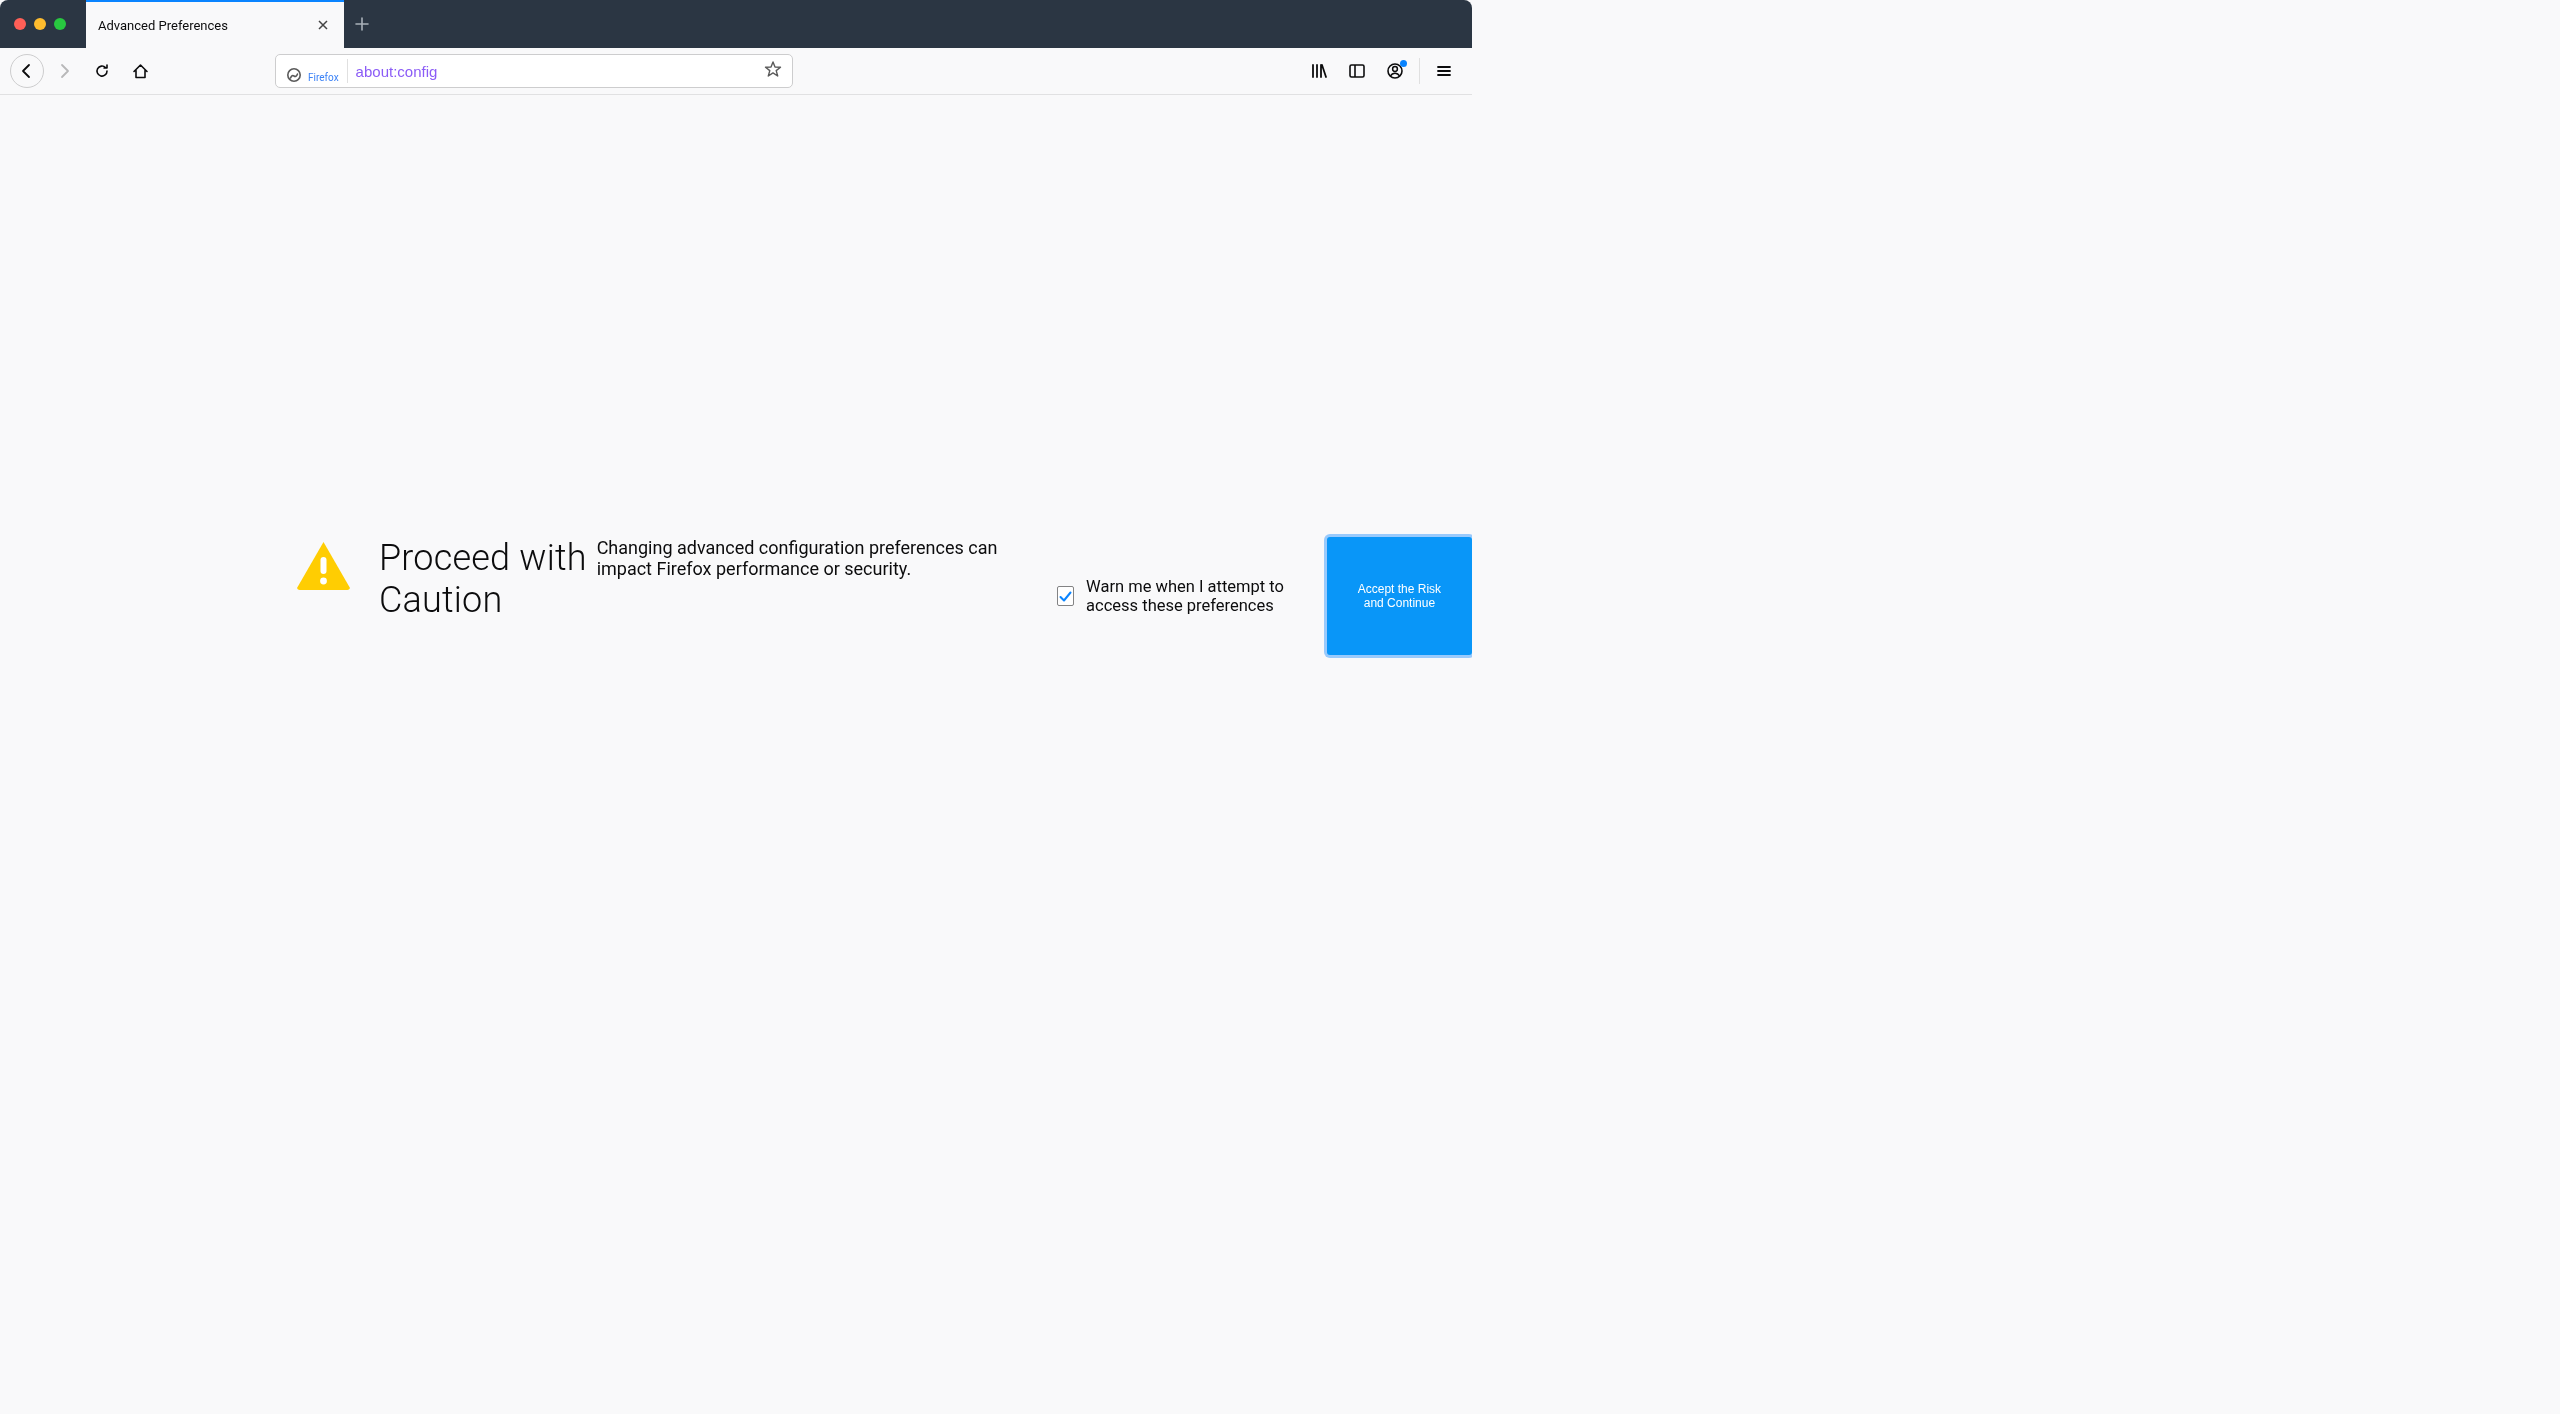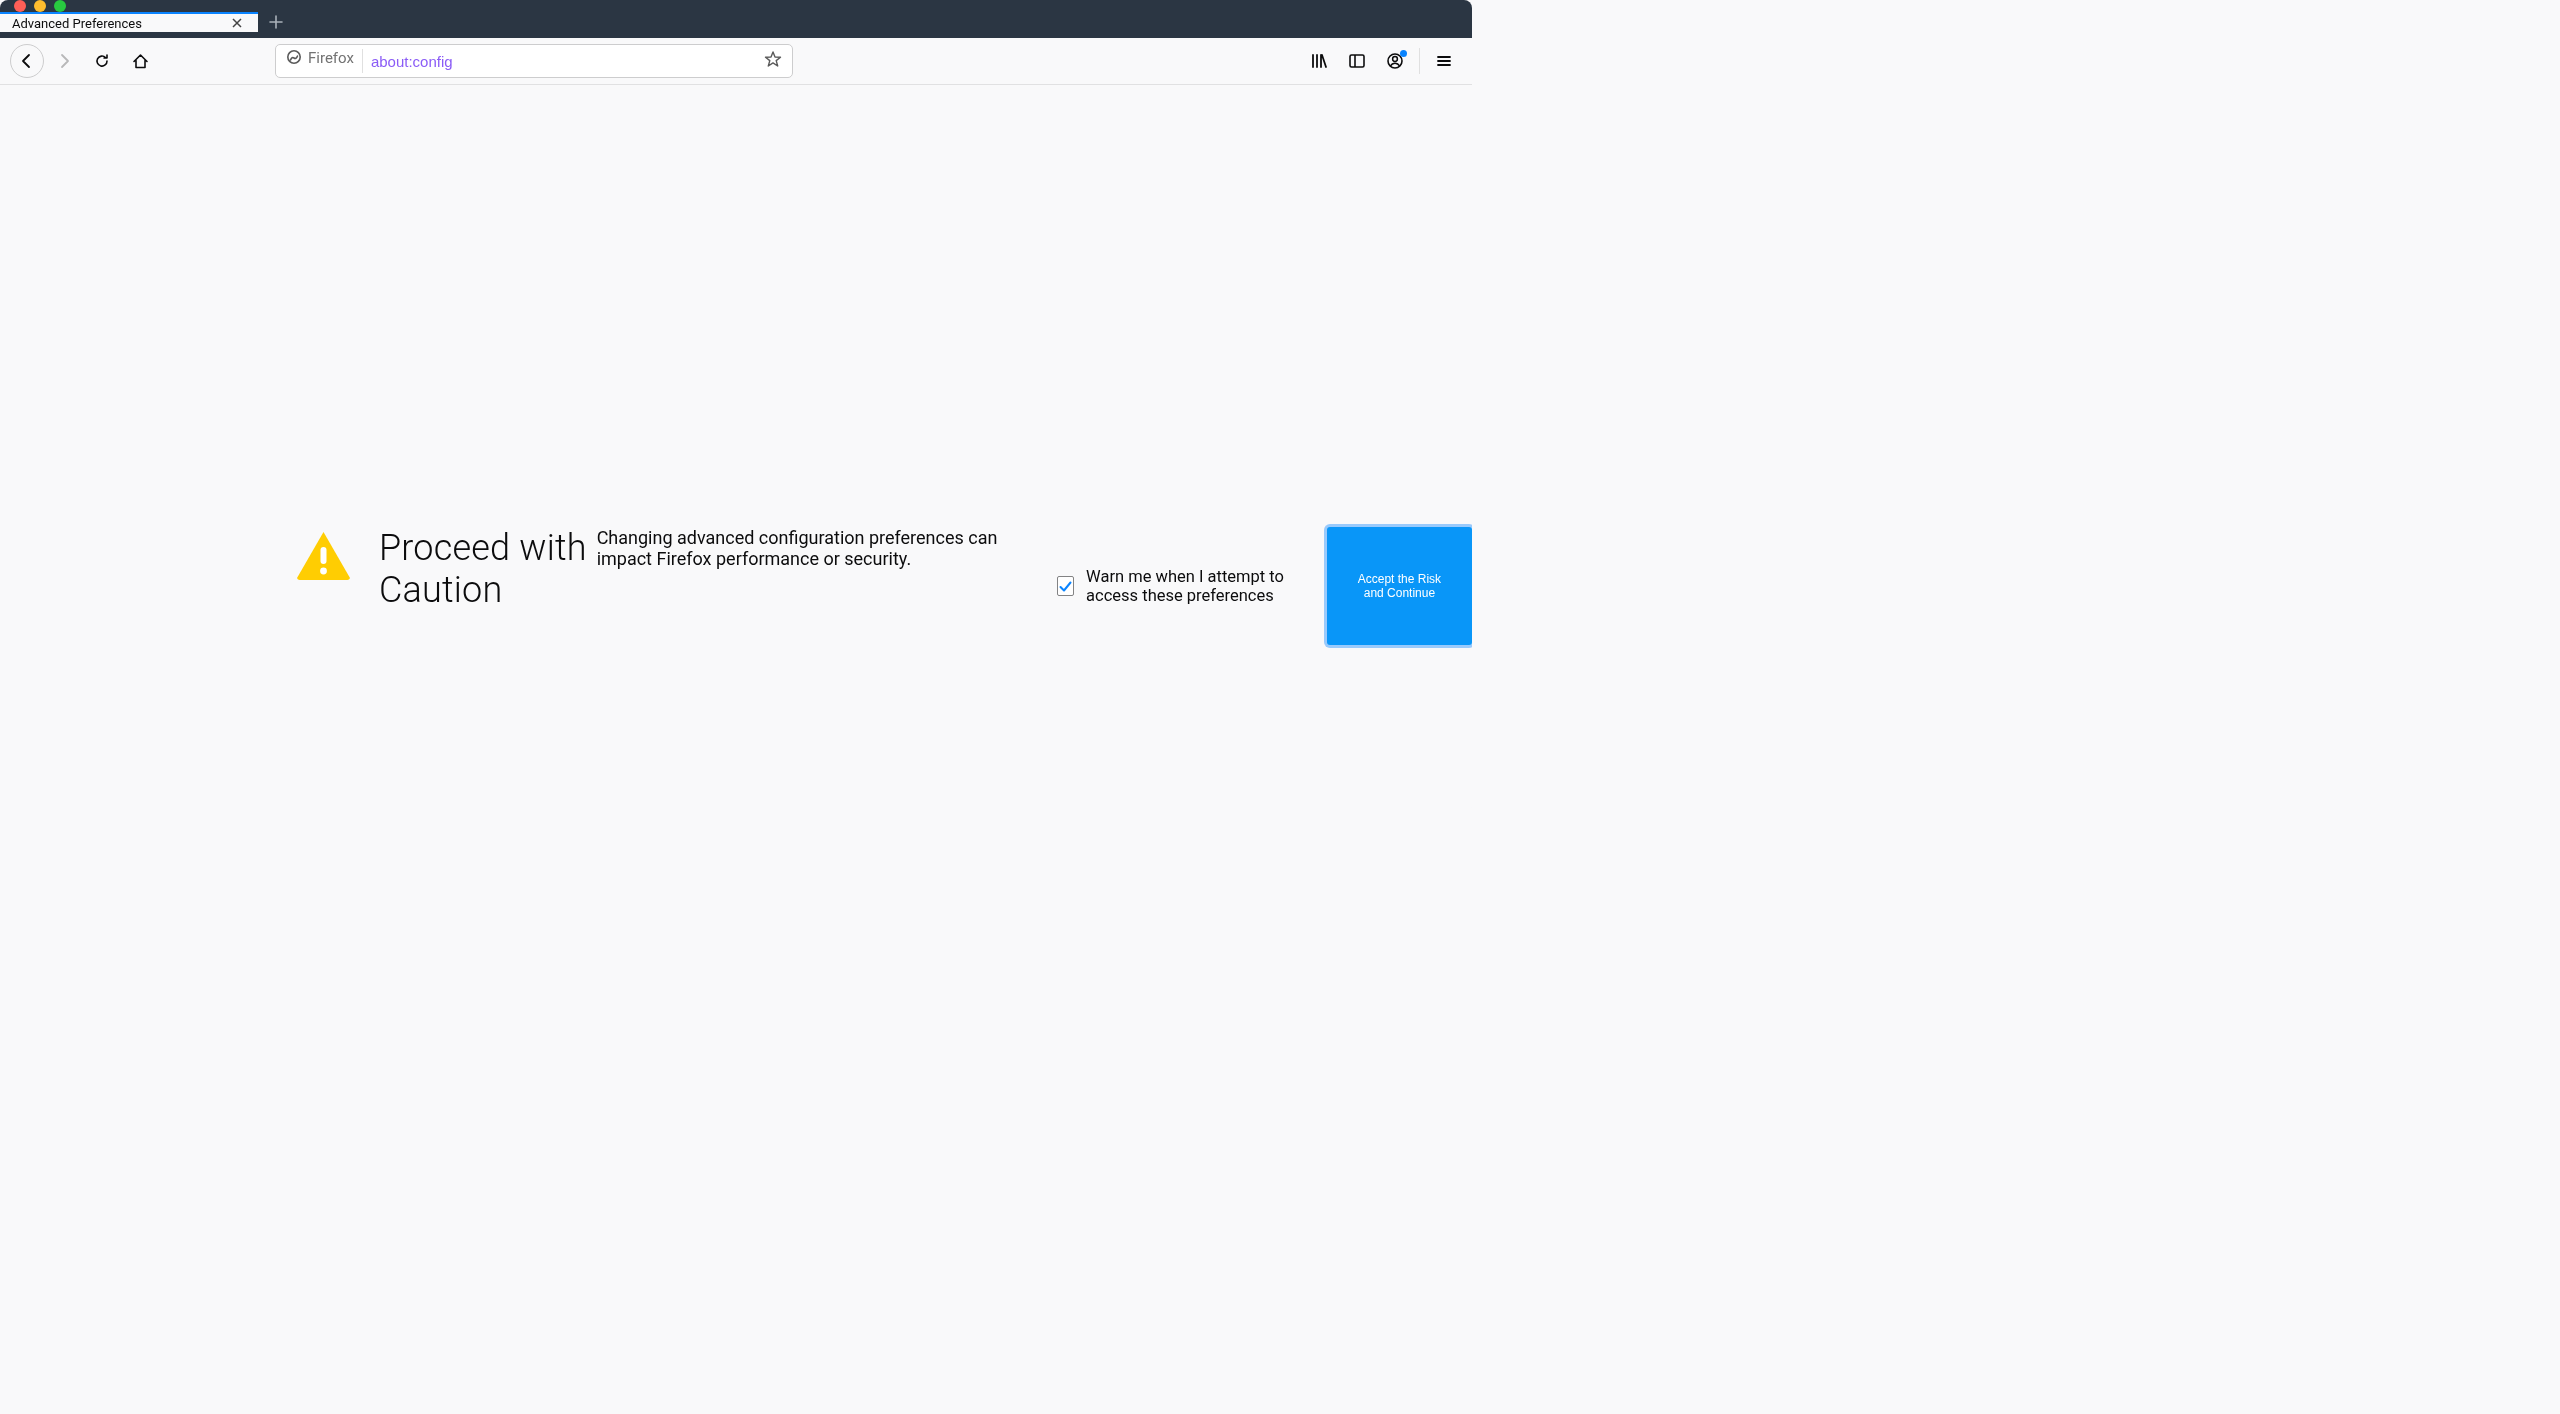--- a/index.html
+++ b/index.html
@@ -10,24 +10,23 @@
       background: #f9f9fa;
       border-radius: 8px;
       overflow: hidden;
       display: flex;
       flex-direction: column;
     }
     
     
     .titlebar {
       background: #2b3643;
-      height: 38px;
+      height: 48px;
       display: flex;
       align-items: stretch;
-      flex-direction: column;
     }
     .traffic-lights {
       display: flex;
       align-items: center;
       gap: 8px;
       padding: 0 20px 0 14px;
     }
     .traffic-light {
       width: 12px;
       height: 12px;
@@ -93,26 +92,26 @@
       height: 34px;
       border: 1px solid #cdcdce;
       border-radius: 5px;
       background: #fff;
       display: flex;
       align-items: center;
       padding: 0 6px;
       gap: 8px;
     }
     .urlbar-identity {
-      display: flex; align-items: flex-start; gap: 6px;
+      display: flex; align-items: flex-end; gap: 6px;
       padding: 0 8px 0 4px;
       border-right: 1px solid #e0e0e0;
       height: 24px;
-      color: #737373;
-      font-size: 15px;
+      color: #3b82f6;
+      font-size: 10px;
     }
     .urlbar-identity svg { color: #5a5a5a; }
     .urlbar-input {
       flex: 1;
       border: none;
       outline: none;
       font-size: 15px;
       color: #8b5cf6;
       background: transparent;
     }

